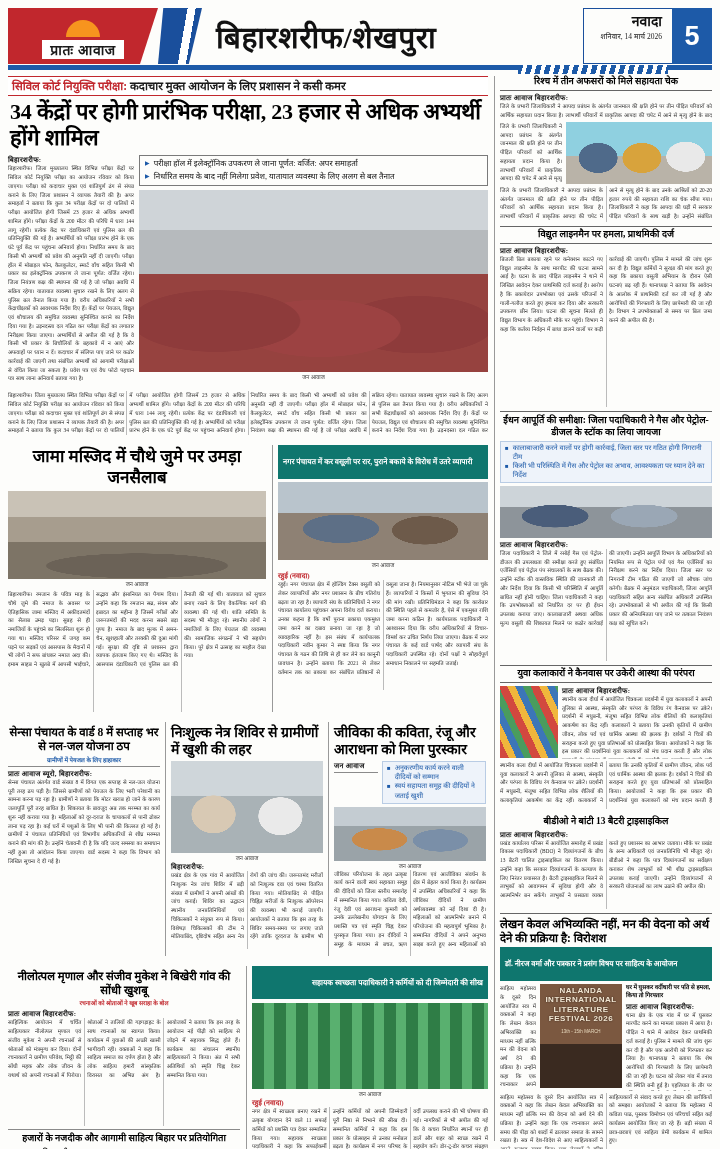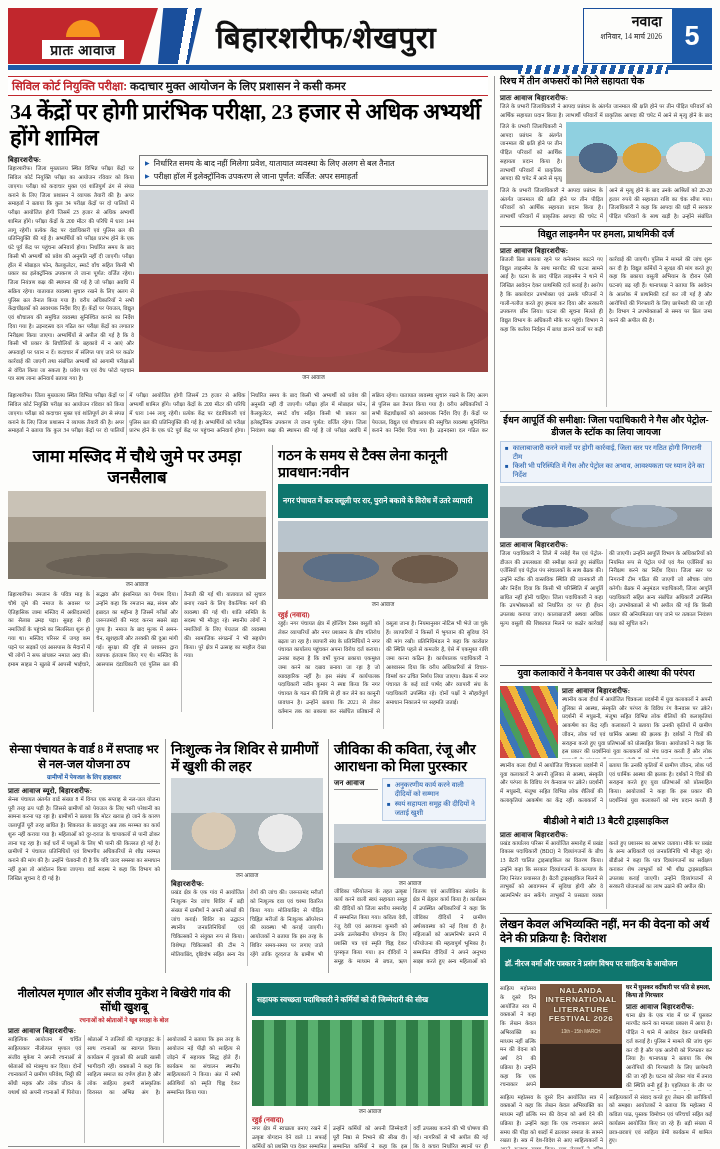--- a/index.html
+++ b/index.html
@@ -179,43 +179,42 @@
         </div>
         <div class="hl-xl" style="padding:3px 2px 4px;">34 केंद्रों पर होगी प्रारंभिक परीक्षा, 23 हजार से अधिक अभ्यर्थी होंगे शामिल</div>
 
         <div style="display:flex; gap:5px;">
           <div style="width:126px;">
             <div class="byline">बिहारशरीफ:</div>
             <div class="txt" style="height:225px; overflow:hidden;">बिहारशरीफ। जिला मुख्यालय स्थित विभिन्न परीक्षा केंद्रों पर सिविल कोर्ट नियुक्ति परीक्षा का आयोजन रविवार को किया जाएगा। परीक्षा को कदाचार मुक्त एवं शांतिपूर्ण ढंग से संपन्न कराने के लिए जिला प्रशासन ने व्यापक तैयारी की है। अपर समाहर्ता ने बताया कि कुल 34 परीक्षा केंद्रों पर दो पालियों में परीक्षा आयोजित होगी जिसमें 23 हजार से अधिक अभ्यर्थी शामिल होंगे। परीक्षा केंद्रों के 200 मीटर की परिधि में धारा 144 लागू रहेगी। प्रत्येक केंद्र पर दंडाधिकारी एवं पुलिस बल की प्रतिनियुक्ति की गई है। अभ्यर्थियों को परीक्षा प्रारंभ होने के एक घंटे पूर्व केंद्र पर पहुंचना अनिवार्य होगा। निर्धारित समय के बाद किसी भी अभ्यर्थी को प्रवेश की अनुमति नहीं दी जाएगी। परीक्षा हॉल में मोबाइल फोन, कैलकुलेटर, स्मार्ट वॉच सहित किसी भी प्रकार का इलेक्ट्रॉनिक उपकरण ले जाना पूर्णत: वर्जित रहेगा। जिला नियंत्रण कक्ष की स्थापना की गई है जो परीक्षा अवधि में सक्रिय रहेगा। यातायात व्यवस्था सुचारु रखने के लिए अलग से पुलिस बल तैनात किया गया है। वरीय अधिकारियों ने सभी केंद्राधीक्षकों को आवश्यक निर्देश दिए हैं। केंद्रों पर पेयजल, विद्युत एवं शौचालय की समुचित व्यवस्था सुनिश्चित कराने का निर्देश दिया गया है। उड़नदस्ता दल गठित कर परीक्षा केंद्रों का लगातार निरीक्षण किया जाएगा। अभ्यर्थियों से अपील की गई है कि वे किसी भी प्रकार के बिचौलियों के बहकावे में न आएं और अफवाहों पर ध्यान न दें। कदाचार में संलिप्त पाए जाने पर कठोर कार्रवाई की जाएगी तथा संबंधित अभ्यर्थी को आगामी परीक्षाओं से वंचित किया जा सकता है। प्रवेश पत्र एवं वैध फोटो पहचान पत्र साथ लाना अनिवार्य बताया गया है।</div>
           </div>
           <div style="flex:1;">
             <div class="bullets">
+              <div class="bullet">परीक्षा हॉल में इलेक्ट्रॉनिक उपकरण ले जाना पूर्णत: वर्जित: अपर समाहर्ता</div>
               <div class="bullet">निर्धारित समय के बाद नहीं मिलेगा प्रवेश, यातायात व्यवस्था के लिए अलग से बल तैनात</div>
-              <div class="bullet">परीक्षा हॉल में इलेक्ट्रॉनिक उपकरण ले जाना पूर्णत: वर्जित: अपर समाहर्ता</div>
             </div>
             <div class="photo ph-assembly" style="height:182px; margin-top:4px;"></div>
             <div class="cap">जन आवाज</div>
           </div>
         </div>
         <div class="txt cols4" style="height:44px; overflow:hidden; margin-top:2px;">बिहारशरीफ। जिला मुख्यालय स्थित विभिन्न परीक्षा केंद्रों पर सिविल कोर्ट नियुक्ति परीक्षा का आयोजन रविवार को किया जाएगा। परीक्षा को कदाचार मुक्त एवं शांतिपूर्ण ढंग से संपन्न कराने के लिए जिला प्रशासन ने व्यापक तैयारी की है। अपर समाहर्ता ने बताया कि कुल 34 परीक्षा केंद्रों पर दो पालियों में परीक्षा आयोजित होगी जिसमें 23 हजार से अधिक अभ्यर्थी शामिल होंगे। परीक्षा केंद्रों के 200 मीटर की परिधि में धारा 144 लागू रहेगी। प्रत्येक केंद्र पर दंडाधिकारी एवं पुलिस बल की प्रतिनियुक्ति की गई है। अभ्यर्थियों को परीक्षा प्रारंभ होने के एक घंटे पूर्व केंद्र पर पहुंचना अनिवार्य होगा। निर्धारित समय के बाद किसी भी अभ्यर्थी को प्रवेश की अनुमति नहीं दी जाएगी। परीक्षा हॉल में मोबाइल फोन, कैलकुलेटर, स्मार्ट वॉच सहित किसी भी प्रकार का इलेक्ट्रॉनिक उपकरण ले जाना पूर्णत: वर्जित रहेगा। जिला नियंत्रण कक्ष की स्थापना की गई है जो परीक्षा अवधि में सक्रिय रहेगा। यातायात व्यवस्था सुचारु रखने के लिए अलग से पुलिस बल तैनात किया गया है। वरीय अधिकारियों ने सभी केंद्राधीक्षकों को आवश्यक निर्देश दिए हैं। केंद्रों पर पेयजल, विद्युत एवं शौचालय की समुचित व्यवस्था सुनिश्चित कराने का निर्देश दिया गया है। उड़नदस्ता दल गठित कर परीक्षा केंद्रों का लगातार निरीक्षण किया जाएगा। अभ्यर्थियों से अपील की गई है कि वे किसी भी प्रकार के बिचौलियों के बहकावे में न आएं और अफवाहों पर ध्यान न दें। कदाचार में संलिप्त पाए जाने पर कठोर कार्रवाई की जाएगी तथा संबंधित अभ्यर्थी को आगामी परीक्षाओं से वंचित किया जा सकता है। प्रवेश पत्र एवं वैध फोटो पहचान पत्र साथ लाना अनिवार्य बताया गया है।</div>
       </div>
 
       <div class="hr-thick"></div>
 
       <div style="display:flex; gap:6px;">
 
         <div style="width:258px;">
           <div class="hl-lg" style="text-align:center; padding:2px 0 3px;">जामा मस्जिद में चौथे जुमे पर उमड़ा जनसैलाब</div>
           <div class="photo ph-mosque" style="height:88px;"></div>
           <div class="cap">जन आवाज</div>
           <div class="txt cols3" style="height:122px; overflow:hidden; margin-top:2px;">बिहारशरीफ। रमजान के पवित्र माह के चौथे जुमे की नमाज के अवसर पर ऐतिहासिक जामा मस्जिद में अकीदतमंदों का सैलाब उमड़ पड़ा। सुबह से ही नमाजियों के पहुंचने का सिलसिला शुरू हो गया था। मस्जिद परिसर में जगह कम पड़ने पर सड़कों एवं आसपास के मैदानों में भी लोगों ने सफ बांधकर नमाज अदा की। इमाम साहब ने खुतबे में आपसी भाईचारे, सद्भाव और इंसानियत का पैगाम दिया। उन्होंने कहा कि रमजान सब्र, संयम और इबादत का महीना है जिसमें गरीबों और जरूरतमंदों की मदद करना सबसे बड़ा पुण्य है। नमाज के बाद मुल्क में अमन-चैन, खुशहाली और तरक्की की दुआ मांगी गई। सुरक्षा की दृष्टि से प्रशासन द्वारा व्यापक इंतजाम किए गए थे। मस्जिद के आसपास दंडाधिकारी एवं पुलिस बल की तैनाती की गई थी। यातायात को सुचारु बनाए रखने के लिए वैकल्पिक मार्ग की व्यवस्था की गई थी। शांति समिति के सदस्य भी मौजूद रहे। स्थानीय लोगों ने नमाजियों के लिए पेयजल की व्यवस्था की। सामाजिक संगठनों ने भी सहयोग किया। पूरे क्षेत्र में उत्साह का माहौल देखा गया।</div>
         </div>
 
         <div style="width:216px; border-left:1px solid #999; padding-left:5px;">
-          <div class="hl-md" style="padding:2px 0 3px;">गठन के समय से टैक्स लेना कानूनी प्रावधान:नवीन</div>
           <div class="subbar">नगर पंचायत में कर वसूली पर रार, पुराने बकाये के विरोध में उतरे व्यापारी</div>
           <div class="photo ph-meeting" style="height:78px; margin-top:3px;"></div>
           <div class="cap">जन आवाज</div>
           <div class="dateline" style="margin-top:2px;">रहुई (नवादा)</div>
           <div class="txt cols2" style="height:110px; overflow:hidden;">रहुई। नगर पंचायत क्षेत्र में होल्डिंग टैक्स वसूली को लेकर व्यापारियों और नगर प्रशासन के बीच गतिरोध बढ़ता जा रहा है। व्यापारी संघ के प्रतिनिधियों ने नगर पंचायत कार्यालय पहुंचकर अपना विरोध दर्ज कराया। उनका कहना है कि वर्षों पुराना बकाया एकमुश्त जमा करने का दबाव बनाया जा रहा है जो व्यावहारिक नहीं है। इस संबंध में कार्यपालक पदाधिकारी नवीन कुमार ने स्पष्ट किया कि नगर पंचायत के गठन की तिथि से ही कर लेने का कानूनी प्रावधान है। उन्होंने बताया कि 2021 से लेकर वर्तमान तक का बकाया कर संबंधित प्रतिष्ठानों से वसूला जाना है। नियमानुसार नोटिस भी भेजे जा चुके हैं। व्यापारियों ने किस्तों में भुगतान की सुविधा देने की मांग रखी। प्रतिनिधिमंडल ने कहा कि कारोबार की स्थिति पहले से कमजोर है, ऐसे में एकमुश्त राशि जमा करना कठिन है। कार्यपालक पदाधिकारी ने आश्वासन दिया कि वरीय अधिकारियों से विचार-विमर्श कर उचित निर्णय लिया जाएगा। बैठक में नगर पंचायत के कई वार्ड पार्षद और व्यापारी संघ के पदाधिकारी उपस्थित रहे। दोनों पक्षों ने सौहार्दपूर्ण समाधान निकालने पर सहमति जताई।</div>
         </div>
       </div>
 
       <div class="hr-thick"></div>
 
@@ -264,34 +263,34 @@
           <div style="text-align:center; font-size:6px; font-weight:bold; color:#c1272d; padding-bottom:2px;">रचनाओं को श्रोताओं ने खूब सराहा के बोल</div>
           <div class="byline">प्रातः आवाज बिहारशरीफ:</div>
           <div class="txt cols3" style="height:108px; overflow:hidden;">साहित्यिक आयोजन में चर्चित साहित्यकार नीलोत्पल मृणाल एवं संजीव मुकेश ने अपनी रचनाओं से श्रोताओं को मंत्रमुग्ध कर दिया। दोनों रचनाकारों ने ग्रामीण परिवेश, मिट्टी की सोंधी महक और लोक जीवन के यथार्थ को अपनी रचनाओं में पिरोया। श्रोताओं ने तालियों की गड़गड़ाहट के साथ रचनाओं का स्वागत किया। कार्यक्रम में युवाओं की अच्छी खासी भागीदारी रही। वक्ताओं ने कहा कि साहित्य समाज का दर्पण होता है और लोक साहित्य हमारी सांस्कृतिक विरासत का अभिन्न अंग है। आयोजकों ने बताया कि इस तरह के आयोजन नई पीढ़ी को साहित्य से जोड़ने में सहायक सिद्ध होते हैं। कार्यक्रम का संचालन स्थानीय साहित्यकारों ने किया। अंत में सभी अतिथियों को स्मृति चिह्न देकर सम्मानित किया गया।</div>
           <div class="hr-thin" style="margin:3px 0;"></div>
           <div class="hl-xs" style="text-align:center; padding-bottom:2px;">हजारों के नजदीक और आगामी साहित्य बिहार पर प्रतियोगिता</div>
           <div class="byline">प्रातः आवाज बिहारशरीफ (नवादा)</div>
 
         </div>
 
         <div style="width:242px; border-left:1px solid #999; padding-left:5px;">
-          <div class="subbar" style="text-align:left;">सहायक स्वच्छता पदाधिकारी ने कर्मियों को दी जिम्मेदारी की सीख</div>
+          <div class="subbar" style="text-align:right;">सहायक स्वच्छता पदाधिकारी ने कर्मियों को दी जिम्मेदारी की सीख</div>
           <div class="photo ph-sweepers" style="height:86px; margin-top:4px;"></div>
           <div class="cap">जन आवाज</div>
           <div class="dateline">रहुई (नवादा)</div>
           <div class="txt cols3" style="height:112px; overflow:hidden;">नगर क्षेत्र में स्वच्छता बनाए रखने में उत्कृष्ट योगदान देने वाले 11 सफाई कर्मियों को प्रशस्ति पत्र देकर सम्मानित किया गया। सहायक स्वच्छता पदाधिकारी ने कहा कि सफाईकर्मी शहर की रीढ़ हैं और उनके परिश्रम से ही शहर स्वच्छ एवं सुंदर दिखता है। उन्होंने कर्मियों को अपनी जिम्मेदारी पूरी निष्ठा से निभाने की सीख दी। सम्मानित कर्मियों ने कहा कि इस प्रकार के प्रोत्साहन से उनका मनोबल बढ़ता है। कार्यक्रम में नगर परिषद के अधिकारी एवं कर्मचारी उपस्थित रहे। सफाई कर्मियों को सुरक्षा उपकरण एवं वर्दी उपलब्ध कराने की भी घोषणा की गई। नागरिकों से भी अपील की गई कि वे कचरा निर्धारित स्थानों पर ही डालें और शहर को स्वच्छ रखने में सहयोग करें। डोर-टू-डोर कचरा संग्रहण की व्यवस्था को और सुदृढ़ किया जाएगा।</div>
         </div>
       </div>
 
     </div>
 
     <div class="col-right">
 
       <div>
-        <div class="hl-xs" style="text-align:left; border-bottom:1px solid #666; padding-bottom:2px;">रिश्च में तीन अफसरों को मिले सहायता चेक</div>
+        <div class="hl-xs" style="text-align:center; border-bottom:1px solid #666; padding-bottom:2px;">रिश्च में तीन अफसरों को मिले सहायता चेक</div>
         <div class="byline" style="padding-top:2px;">प्रातः आवाज बिहारशरीफ:</div>
         <div class="txt" style="height:18px; overflow:hidden;">जिले के प्रभारी जिलाधिकारी ने आपदा प्रबंधन के अंतर्गत जानमाल की क्षति होने पर तीन पीड़ित परिवारों को आर्थिक सहायता प्रदान किया है। लाभार्थी परिवारों में प्राकृतिक आपदा की चपेट में आने से मृत्यु होने के बाद उनके आश्रितों को 20-20 हजार रुपये की सहायता राशि का चेक सौंपा गया। जिलाधिकारी ने कहा कि आपदा की घड़ी में सरकार पीड़ित परिवारों के साथ खड़ी है। उन्होंने संबंधित अधिकारियों को निर्देश दिया कि पात्र लाभुकों को समय पर राशि उपलब्ध कराई जाए। उन्होंने कहा कि सहायता राशि से पीड़ित परिवारों को तात्कालिक राहत मिलेगी। मौके पर आपदा प्रबंधन शाखा के कर्मी भी मौजूद रहे।</div>
         <div style="display:flex; gap:4px; margin-top:2px;">
           <div class="txt" style="width:62px; height:62px; overflow:hidden;">जिले के प्रभारी जिलाधिकारी ने आपदा प्रबंधन के अंतर्गत जानमाल की क्षति होने पर तीन पीड़ित परिवारों को आर्थिक सहायता प्रदान किया है। लाभार्थी परिवारों में प्राकृतिक आपदा की चपेट में आने से मृत्यु होने के बाद उनके आश्रितों को 20-20 हजार रुपये की सहायता राशि का चेक सौंपा गया। जिलाधिकारी ने कहा कि आपदा की घड़ी में सरकार पीड़ित परिवारों के साथ खड़ी है। उन्होंने संबंधित अधिकारियों को निर्देश दिया कि पात्र लाभुकों को समय पर राशि उपलब्ध कराई जाए। उन्होंने कहा कि सहायता राशि से पीड़ित परिवारों को तात्कालिक राहत मिलेगी। मौके पर आपदा प्रबंधन शाखा के कर्मी भी मौजूद रहे।</div>
           <div class="photo ph-cheque" style="flex:1; height:62px;"></div>
         </div>
         <div class="txt cols2" style="height:36px; overflow:hidden; margin-top:2px;">जिले के प्रभारी जिलाधिकारी ने आपदा प्रबंधन के अंतर्गत जानमाल की क्षति होने पर तीन पीड़ित परिवारों को आर्थिक सहायता प्रदान किया है। लाभार्थी परिवारों में प्राकृतिक आपदा की चपेट में आने से मृत्यु होने के बाद उनके आश्रितों को 20-20 हजार रुपये की सहायता राशि का चेक सौंपा गया। जिलाधिकारी ने कहा कि आपदा की घड़ी में सरकार पीड़ित परिवारों के साथ खड़ी है। उन्होंने संबंधित अधिकारियों को निर्देश दिया कि पात्र लाभुकों को समय पर राशि उपलब्ध कराई जाए। उन्होंने कहा कि सहायता राशि से पीड़ित परिवारों को तात्कालिक राहत मिलेगी। मौके पर आपदा प्रबंधन शाखा के कर्मी भी मौजूद रहे।</div>
       </div>
 
       <div>

